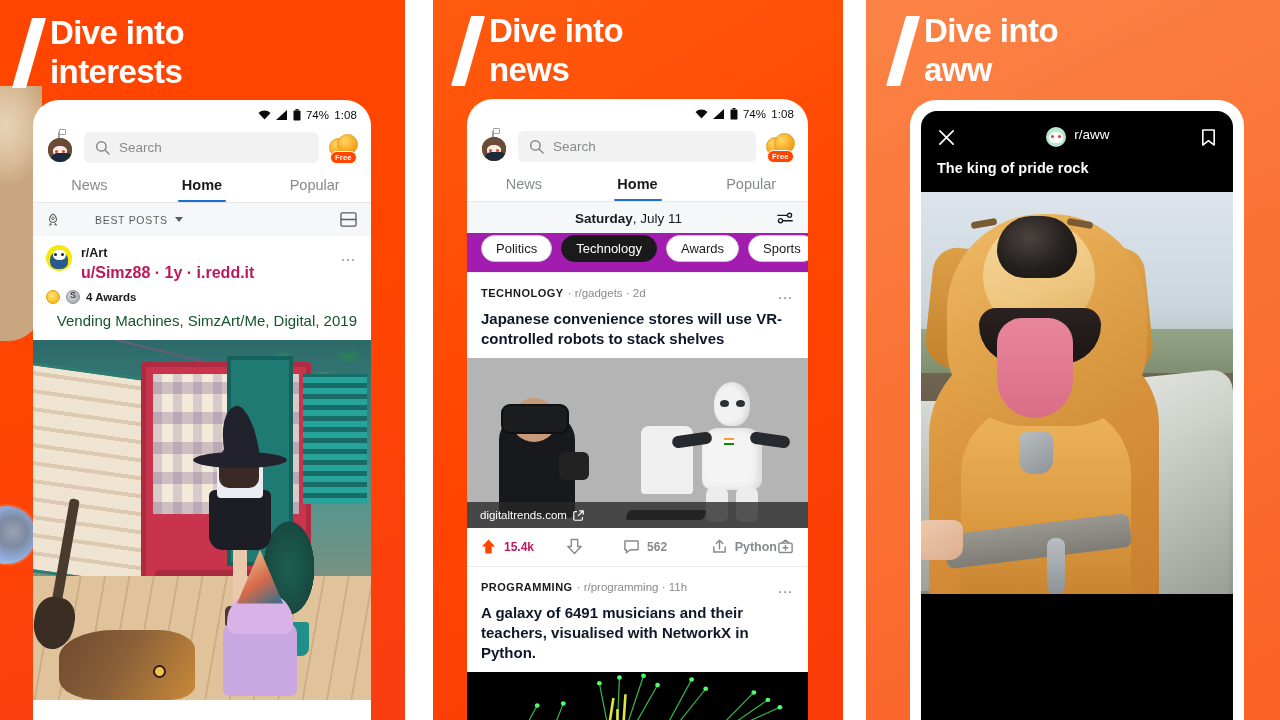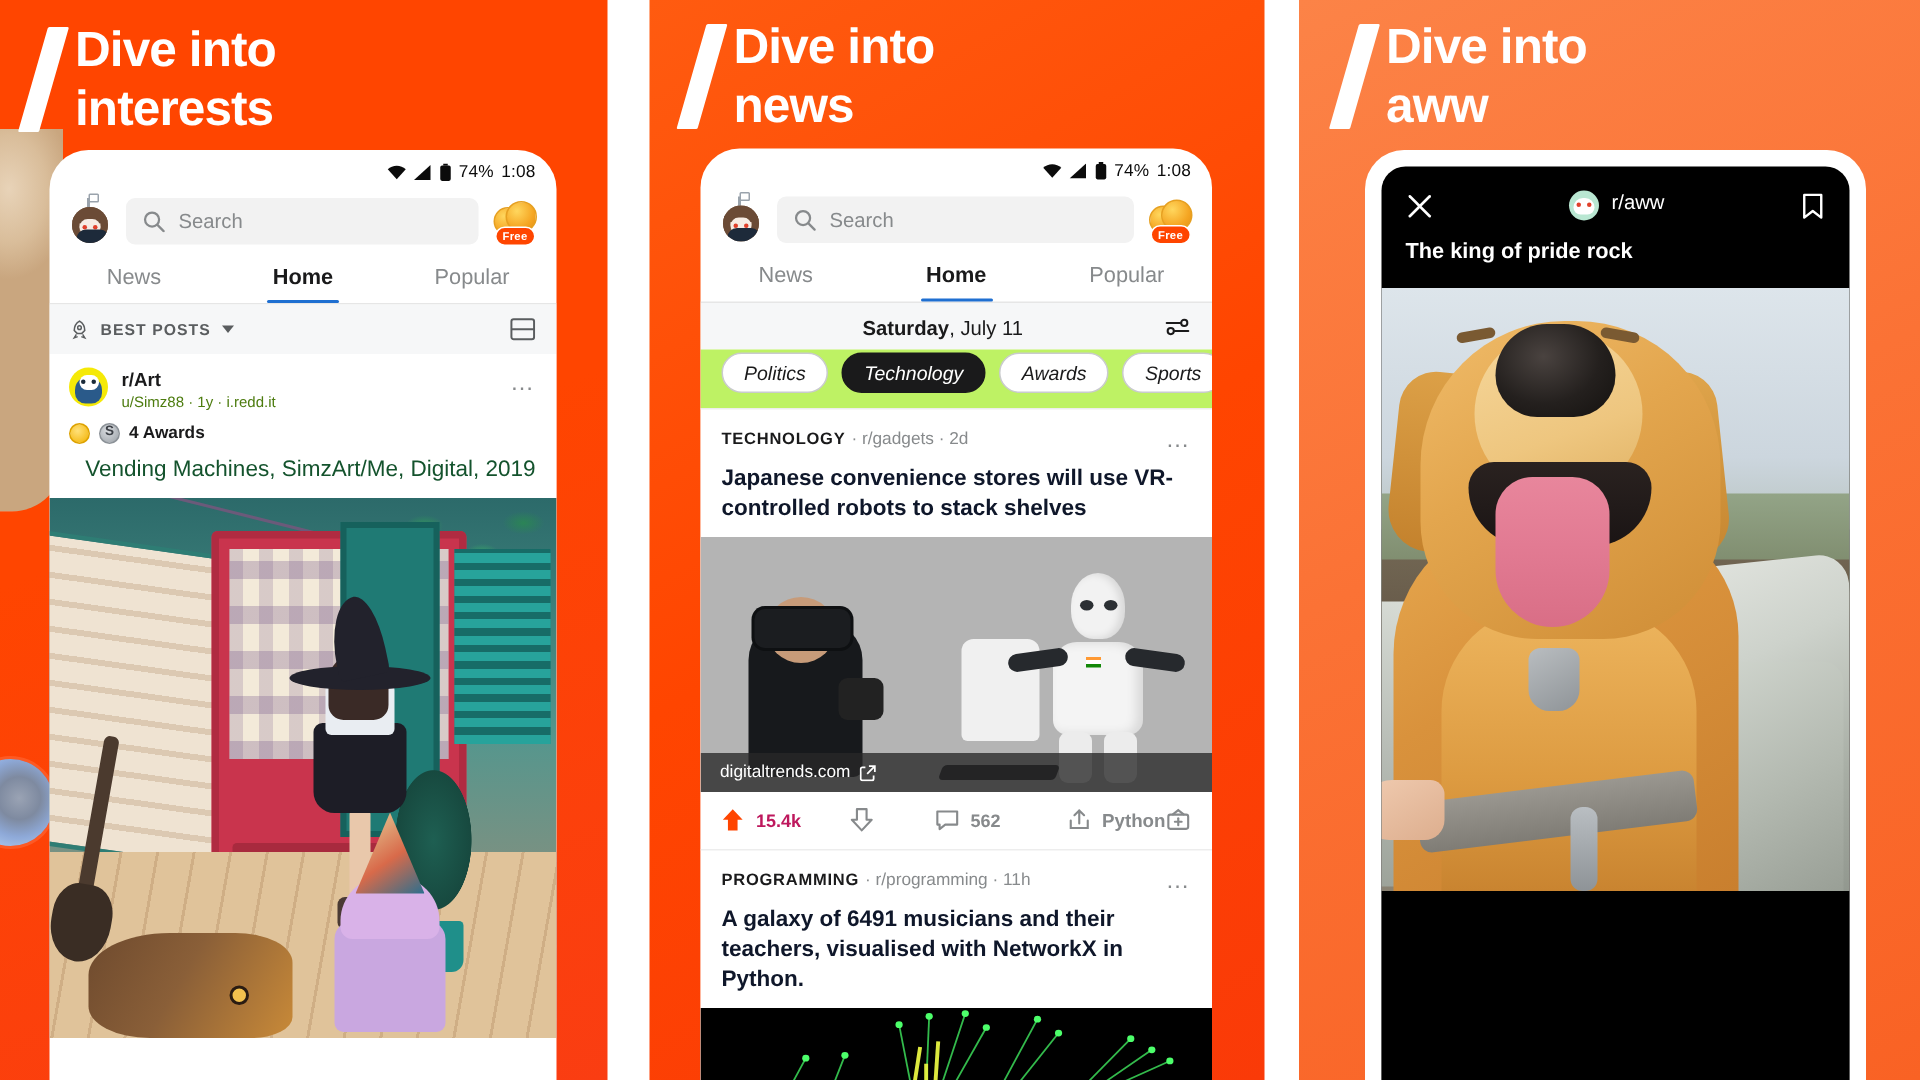--- a/index.html
+++ b/index.html
@@ -92,37 +92,37 @@
      position:relative; }
   .tab.active { color:#1a1a1b; font-weight:700; }
   .tab.active:after { content:""; position:absolute; left:50%; transform:translateX(-50%); bottom:0;
      width:48px; height:2.5px; background:#1f6fd1; border-radius:2px; }
   .tabs-rule { height:1px; background:#e6e6e6; }
 
   
   .sortbar { display:flex; align-items:center; justify-content:space-between; background:#f6f7f8;
      padding:8px 14px 8px 13px; }
   .sortbar .left { display:flex; align-items:center; gap:7px; }
-  .sortbar .lbl { font-size:10.5px; font-weight:700; color:#5a5d5f; letter-spacing:.7px; }
+  .sortbar .lbl { font-size:10.5px; font-weight:400; color:#5a5d5f; letter-spacing:.7px;margin-left:28px; }
   .chev { width:0; height:0; border-left:4px solid transparent; border-right:4px solid transparent;
      border-top:5px solid #5a5d5f; }
 
   
   .post { padding:9px 14px 0 13px; background:#fff; }
   .p-head { display:flex; align-items:flex-start; gap:9px; }
   .sub-av { width:26px; height:26px; border-radius:50%; flex:none; position:relative;
      background:#f5e907; overflow:hidden; }
   .sub-av .sa-b { position:absolute; left:4px; top:6px; width:18px; height:18px; border-radius:50% 50% 7px 7px;
      background:#2a5a8a; }
   .sub-av .sa-f { position:absolute; left:6.5px; top:5px; width:13px; height:10px; background:#fff; border-radius:7px; }
   .sub-av .sa-e { position:absolute; top:8px; width:3px; height:3px; border-radius:50%; background:#1b2b3a; }
   .sub-av .sa-e.l { left:8px } .sub-av .sa-e.r { right:8px }
   .p-meta { flex:1; line-height:1.32; }
   .p-sub { font-size:12.5px; font-weight:700; color:#1a1a1b; }
-  .p-by  { font-size:10px; color:#4d7c0f; }
+  .p-by  { font-size:16px; color:#be185d;font-weight:bold; }
   .dots { font-size:16px; color:#878a8c; letter-spacing:1px; line-height:1; padding-top:3px; }
   .awards { display:flex; align-items:center; gap:6px; padding:7px 0 0 0; }
   .aw-badge { width:14px; height:14px; border-radius:50%; display:inline-block; }
   .aw-1 { background:radial-gradient(circle at 40% 35%,#ffe17a,#f2b100); border:1px solid #dda200; }
   .aw-2 { background:radial-gradient(circle at 40% 35%,#d9dce0,#9aa0a6); border:1px solid #8b9197;
      position:relative; }
   .aw-2:after { content:"S"; position:absolute; left:0; right:0; top:-1px; text-align:center;
      font-size:9px; font-weight:700; color:#3d4147; }
   .aw-txt { font-size:11.5px; color:#1a1a1b; font-weight:600; }
   .p-title { font-size:15px; font-weight:400; color:#14532d; line-height:1.33; padding:7px 0 9px;text-align:right; }
@@ -189,21 +189,21 @@
        radial-gradient(ellipse 20px 11px at 80% 18%,#2b8456 0%,transparent 70%),
        radial-gradient(ellipse 15px 9px at 40% 70%,#3aa870 0%,transparent 70%); }
   .art .wire { position:absolute; left:-10px; top:8px; width:260px; height:2px; background:#6b5a7a;
      transform:rotate(14deg); }
 
   
   .daterow { display:flex; align-items:center; justify-content:space-between; background:#f6f7f8;
      padding:7px 14px 6px 14px; }
   .date-txt { flex:1; text-align:center; font-size:13.5px; color:#1a1a1b; }
   .date-txt b { font-weight:700;text-align:right; }
-  .chiprow { display:flex; gap:9px; background:#bef264; padding:2px 0 10px 14px; overflow:hidden;font-style:italic; }
+  .chiprow { display:flex; gap:9px; background:#a21caf; padding:2px 0 10px 14px; overflow:hidden; }
   .chip { flex:none; border:1px solid #c9cbcd; border-radius:20px; padding:5px 14px; font-size:13px;
      color:#1a1a1b; background:#fff; white-space:nowrap; }
   .chip.active { background:#1a1a1b; color:#fff; border-color:#1a1a1b; font-weight:500; }
 
   
   .npost { background:#fff; border-top:1px solid #ededed; }
   .n-head { display:flex; align-items:center; padding:10px 14px 0 14px; }
   .n-cat { font-size:11px; font-weight:700; color:#1a1a1b; letter-spacing:.5px; }
   .n-sub { font-size:11.5px; color:#878a8c; margin-left:4px; }
   .n-title { font-size:15px; font-weight:700; color:#0f172a; line-height:1.34; padding:7px 14px 9px 14px; }

